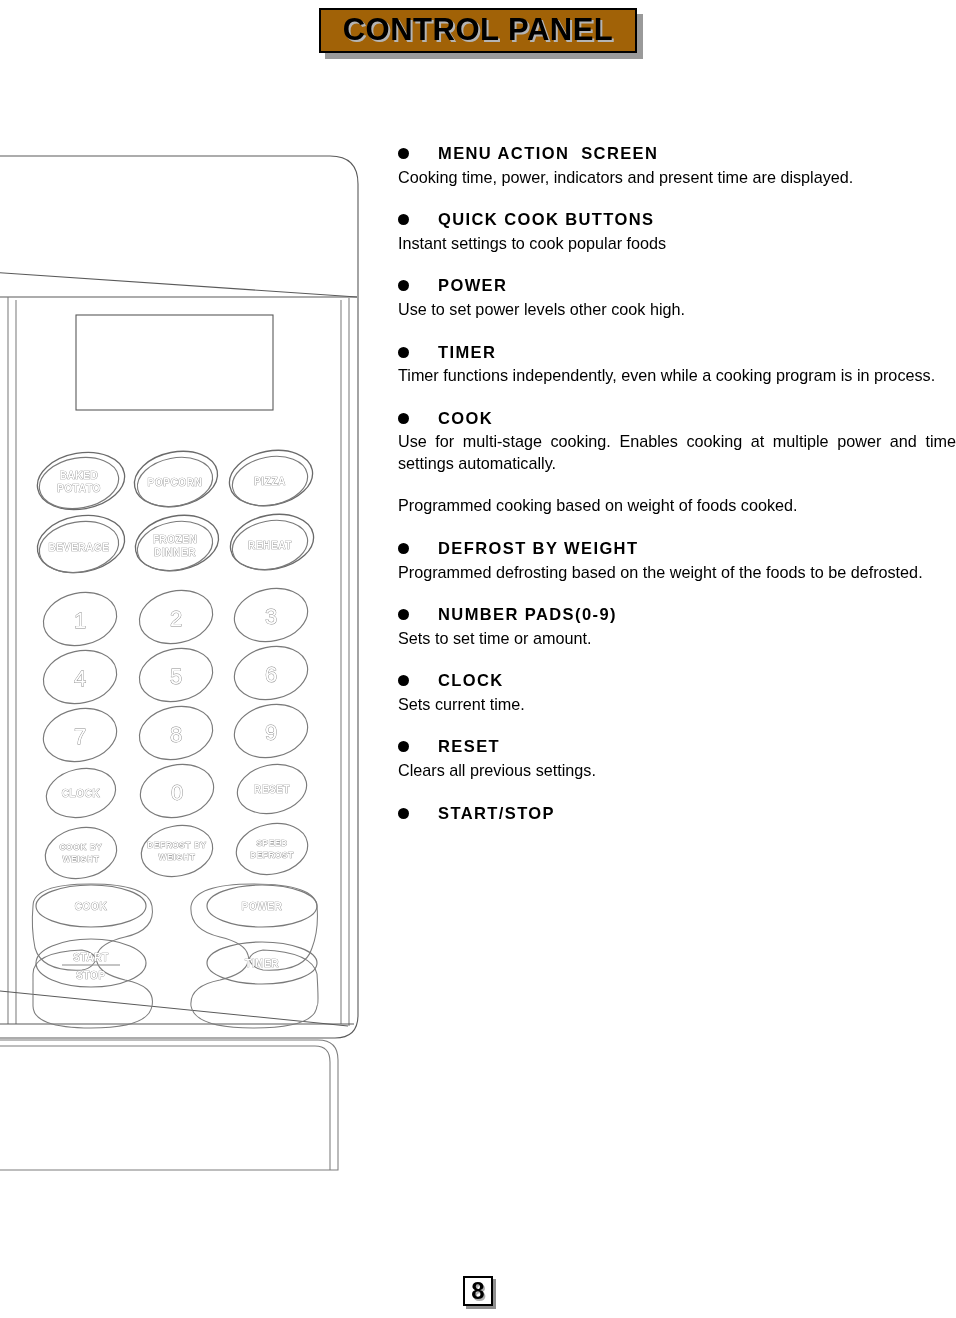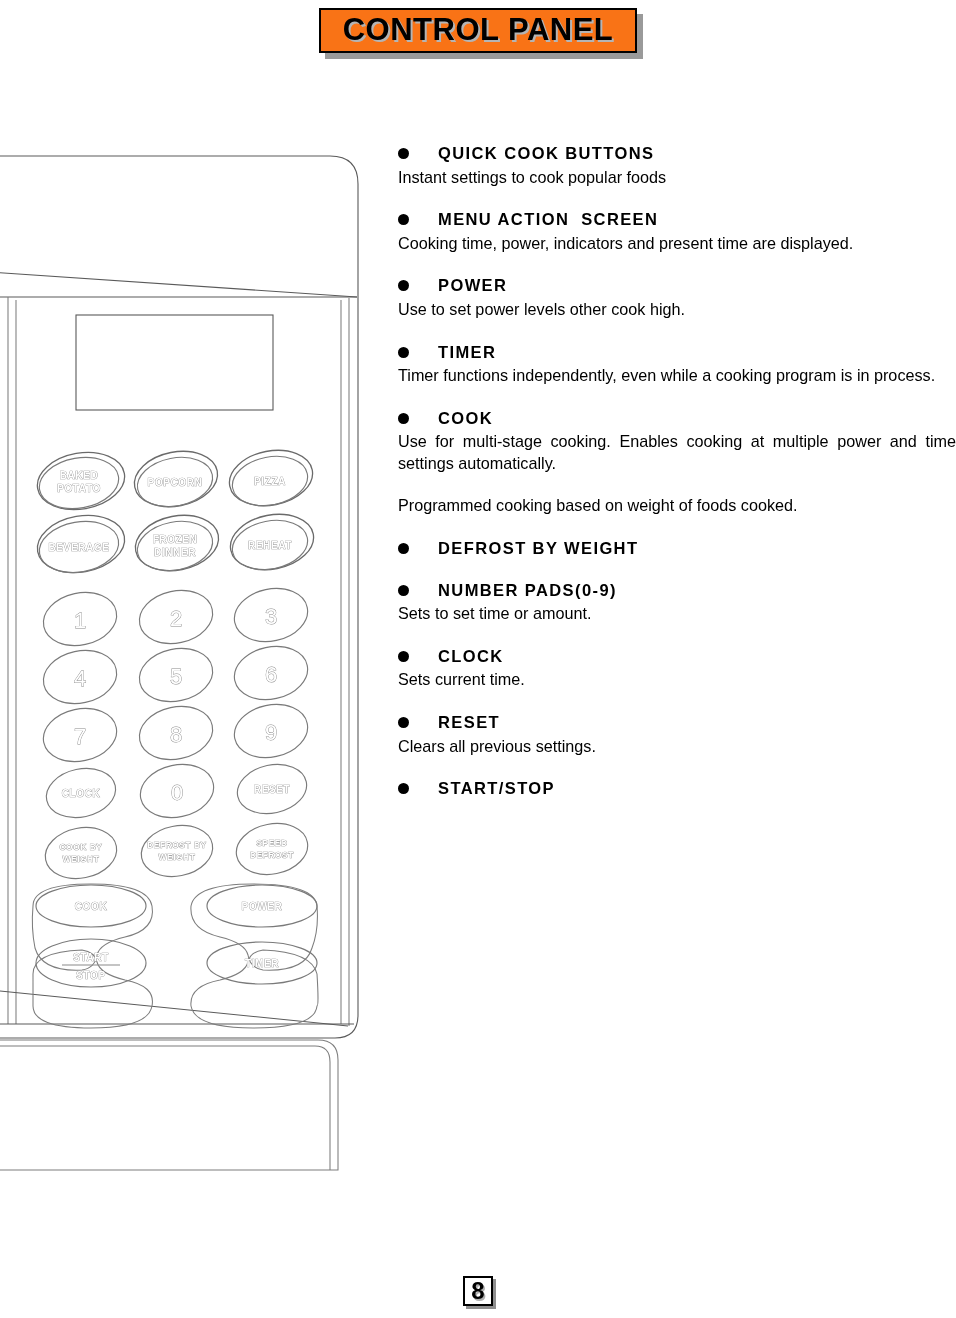--- a/index.html
+++ b/index.html
@@ -11,21 +11,21 @@
 
   
   #title-wrap{
     position:absolute;left:0;top:8px;width:956px;
     display:flex;justify-content:center;
   }
   #title-box{
     position:relative;
     border:2.5px solid #000;
     padding:3px 22px 5px 22px;
-    background:#f97316;
+    background:#a16207;
     box-shadow:6px 6px 0 0 #9a9a9a;
   }
   #title-text{
     font-size:31px;font-weight:bold;letter-spacing:.5px;
     line-height:1.08;white-space:nowrap;
     text-shadow:2px 2px 0 #b4b4b4;
   }
 
   
   #desc-col{
@@ -253,36 +253,36 @@
     <path class="ln2" d="M -40 900 L 318 900 Q 338 900 338 920 L 338 1030 L -40 1030"></path>
     <path class="ln2" d="M -40 906 L 315 906 Q 330 906 330 922 L 330 1030"></path>
   </g>
 </svg>
 
 <div id="desc-col">
 
   <div class="entry">
     <div class="entry-head">
       <span class="bullet"></span>
+      <span class="head-text">MENU ACTION  SCREEN</span>
+    </div>
+    <div class="entry-body nojust">Cooking time, power, indicators and present time are displayed.</div>
+  </div>
+
+  <div class="entry">
+    <div class="entry-head">
+      <span class="bullet"></span>
       <span class="head-text">QUICK COOK BUTTONS</span>
     </div>
     <div class="entry-body nojust">Instant settings to cook popular foods</div>
   </div>
 
   <div class="entry">
     <div class="entry-head">
       <span class="bullet"></span>
-      <span class="head-text">MENU ACTION  SCREEN</span>
-    </div>
-    <div class="entry-body nojust">Cooking time, power, indicators and present time are displayed.</div>
-  </div>
-
-  <div class="entry">
-    <div class="entry-head">
-      <span class="bullet"></span>
       <span class="head-text">POWER</span>
     </div>
     <div class="entry-body nojust">Use to set power levels other cook high.</div>
   </div>
 
   <div class="entry">
     <div class="entry-head">
       <span class="bullet"></span>
       <span class="head-text">TIMER</span>
     </div>
@@ -299,20 +299,21 @@
 
   <div class="entry">
     <div class="entry-body nojust">Programmed cooking based on weight of foods cooked.</div>
   </div>
 
   <div class="entry">
     <div class="entry-head">
       <span class="bullet"></span>
       <span class="head-text">DEFROST BY WEIGHT</span>
     </div>
+    <div class="entry-body">Programmed defrosting based on the weight of the foods to be defrosted.</div>
   </div>
 
 
   <div class="entry">
     <div class="entry-head">
       <span class="bullet"></span>
       <span class="head-text">NUMBER PADS(0-9)</span>
     </div>
     <div class="entry-body nojust">Sets to set time or amount.</div>
   </div>

